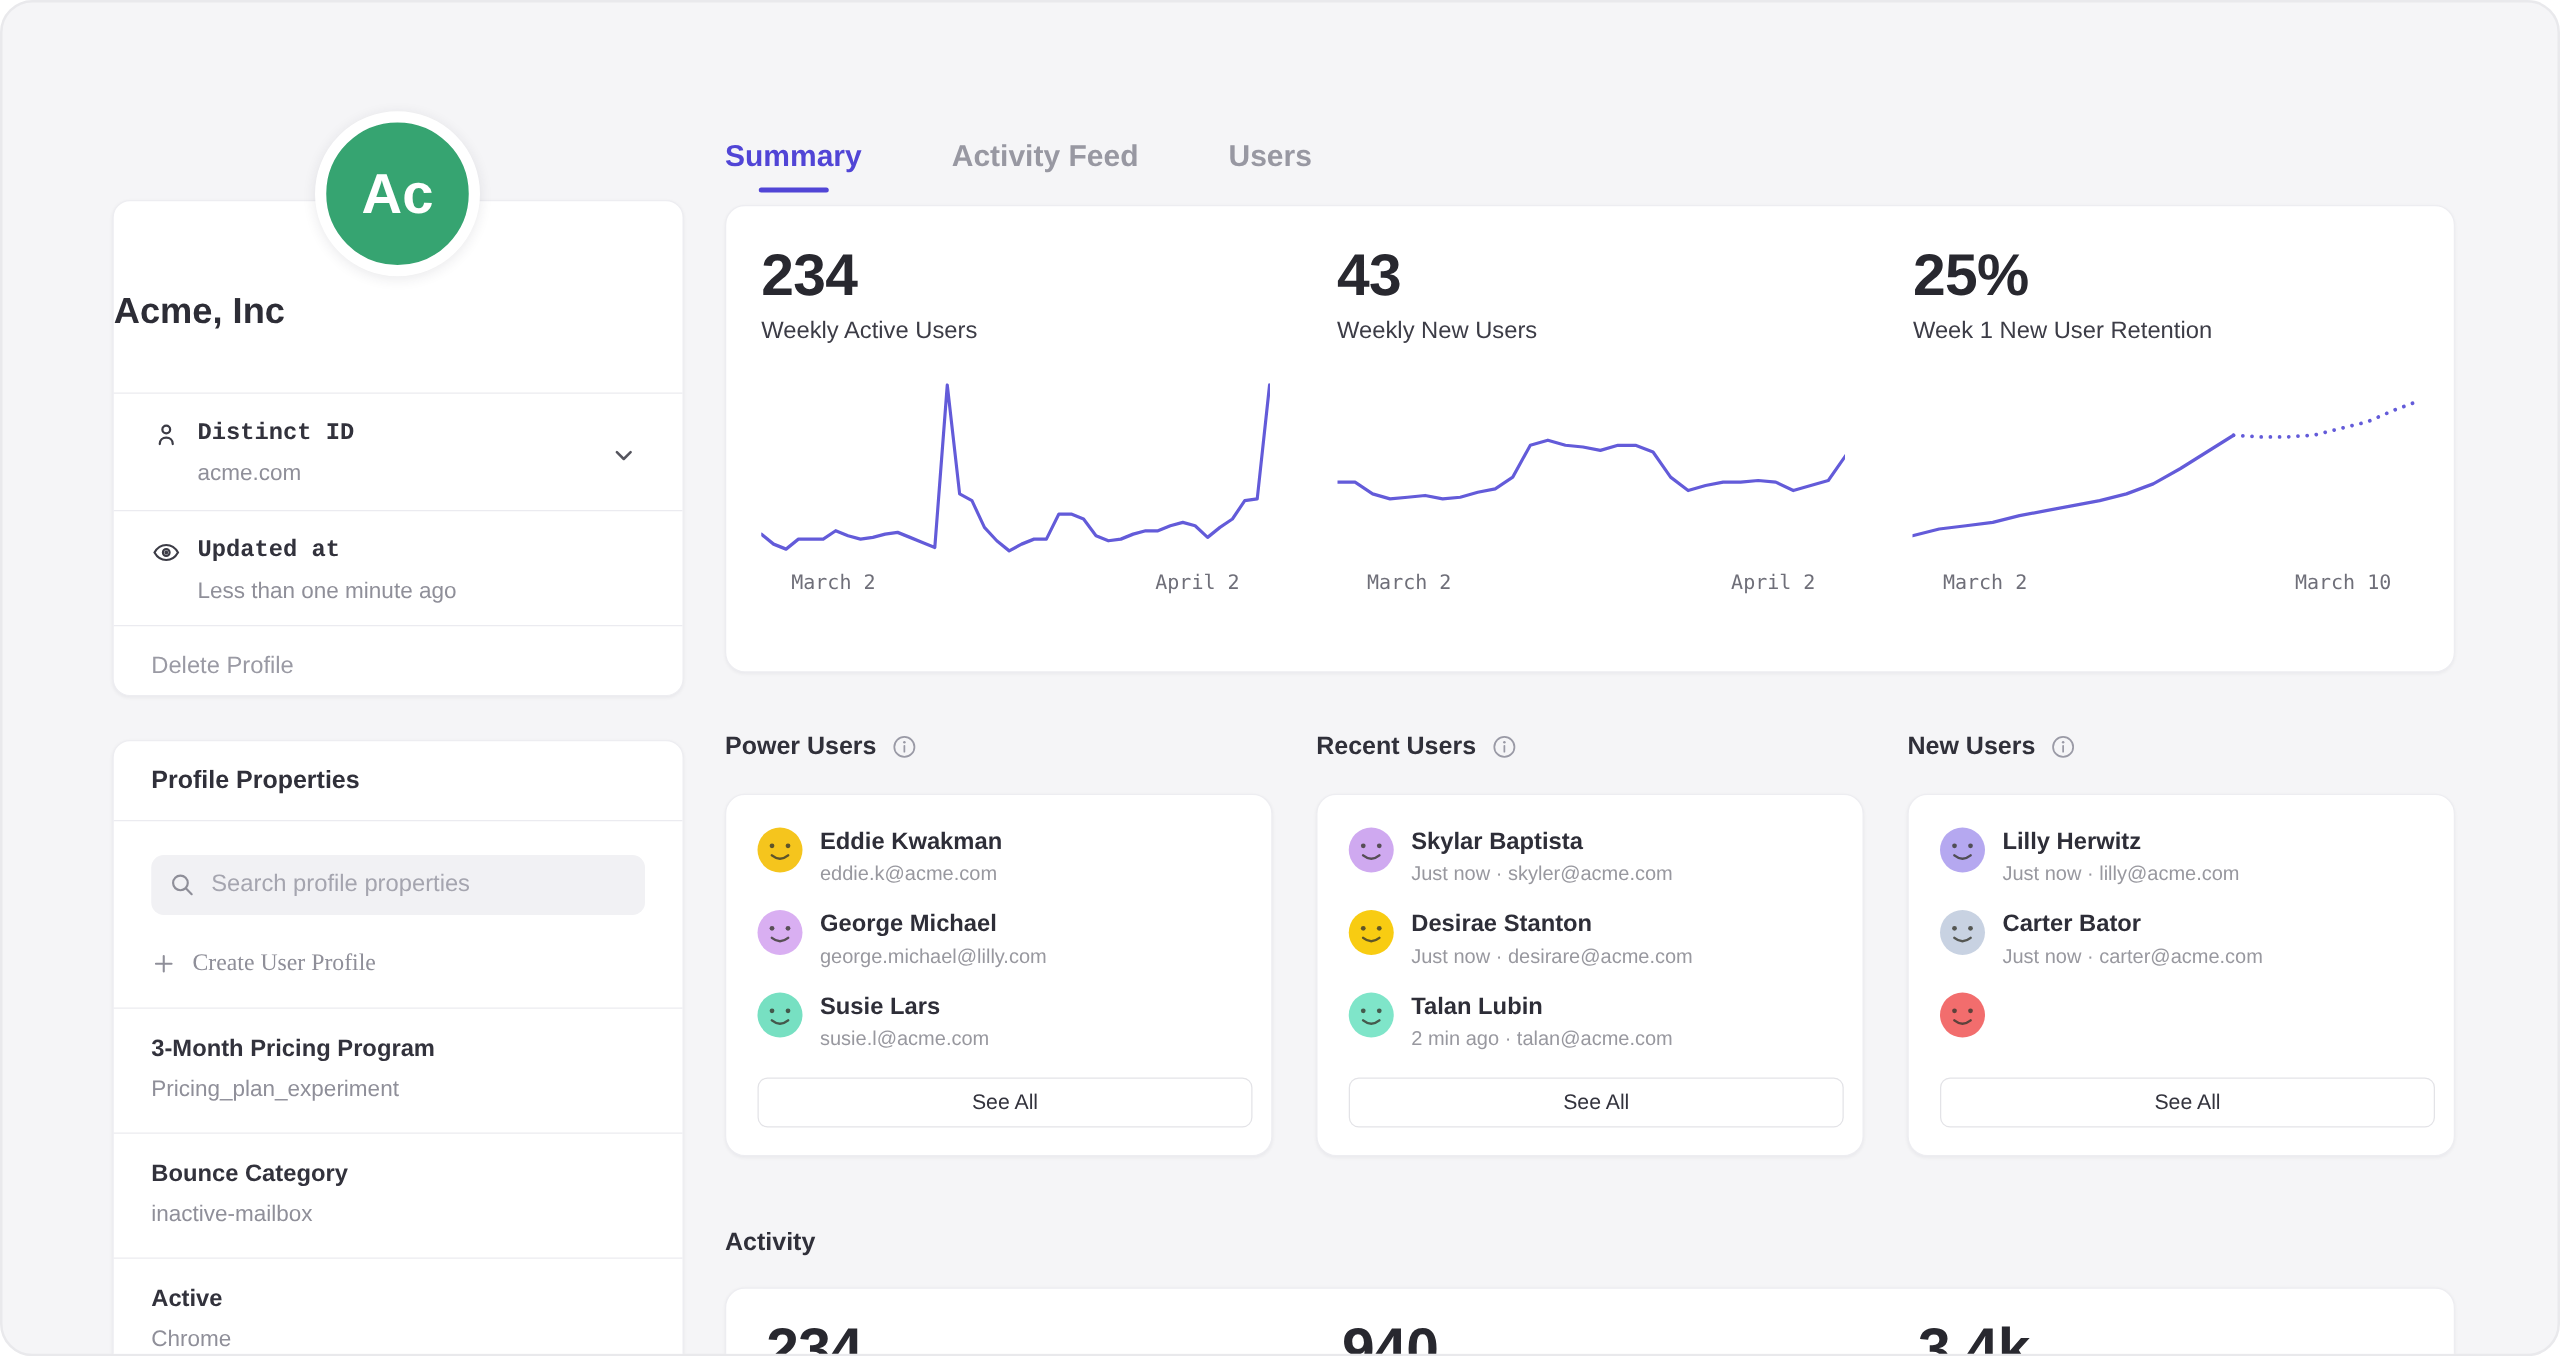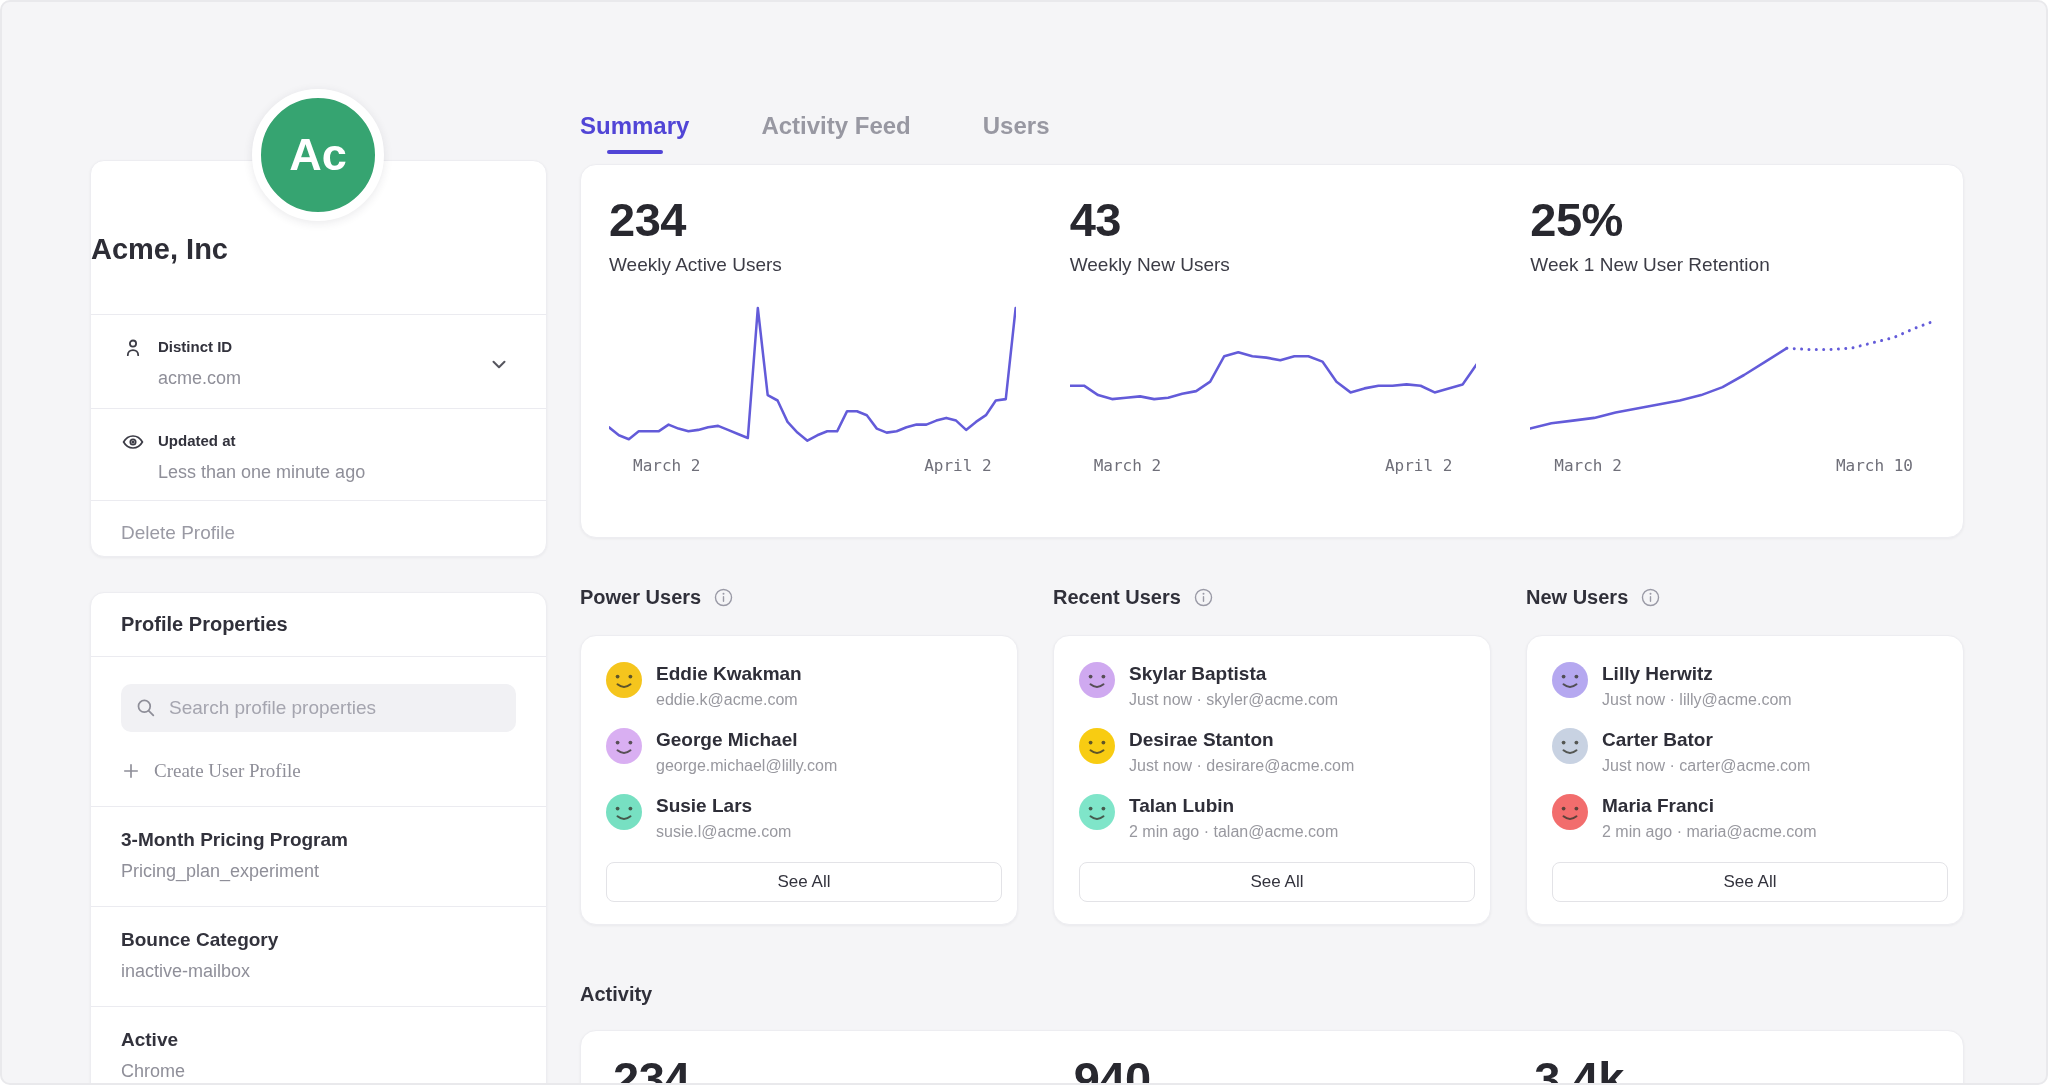--- a/index.html
+++ b/index.html
@@ -1,26 +1,26 @@
 <!DOCTYPE html>
 <html style="--accent: #5145D6; --green: #36A471;"><head>
 <meta charset="utf-8">
 <style>
   html,body{margin:0;padding:0;background:#ffffff;font-family:"Liberation Sans",sans-serif;-webkit-font-smoothing:antialiased;}
   *{box-sizing:border-box;}
-  .frame{position:relative;width:2048px;height:1085px;background:#f5f5f7;border:2px solid #e9e9ec;border-radius:10px;overflow:hidden;}
+  .frame{position:relative;width:2048px;height:1085px;background:#f5f5f7;border:2px solid #e9e9ec;border-radius:26px;overflow:hidden;}
   .card{position:absolute;background:#fff;border:1px solid #ededf1;border-radius:14px;box-shadow:0 1px 3px rgba(25,25,45,.05);}
   .divider{height:1px;background:#ebebf0;width:100%;}
 
   
   .avatar{position:absolute;left:250px;top:87px;width:132px;height:132px;border-radius:50%;background:var(--green);border:9px solid #fff;display:flex;align-items:center;justify-content:center;color:#fff;font-size:45px;font-weight:700;z-index:3;box-shadow:0 2px 10px rgba(40,40,60,.10);}
   .profile-card{left:88px;top:158px;width:457px;height:397px;}
   .company-name{margin:0;padding-top:72px;text-align:left;font-size:29px;font-weight:700;color:#2d2d36;height:153px;}
   .prow{position:relative;padding:19px 60px 0 67px;}
-  .prow .rlabel{font-size:15px;font-weight:700;color:#32323c;line-height:25px;}
+  .prow .rlabel{font-size:19px;font-weight:700;color:#32323c;line-height:25px;font-family:Liberation Mono, monospace;}
   .prow .rvalue{font-size:18px;color:#8f8f99;margin-top:7px;line-height:24px;}
   .prow.h1{height:93px;}
   .prow.h2{height:91px;}
   .row-icon{position:absolute;left:30px;top:21px;width:24px;height:24px;color:#3c3c46;}
   .chev{position:absolute;right:36px;top:38px;width:22px;height:22px;color:#55555e;}
   .delete-row{padding:21px 30px;font-size:19px;color:#9a9aa4;cursor:pointer;}
 
   .props-card{left:88px;top:590px;width:457px;height:530px;}
   .props-title{margin:0;padding:20px 30px;font-size:20px;font-weight:700;color:#30303a;}
   .search{margin:27px 30px 0;height:48px;background:#f1f1f4;border-radius:10px;display:flex;align-items:center;padding:0 14px;gap:10px;}
@@ -341,24 +341,20 @@
       </div>
     </div>
     <div class="user-row">
       <div class="uavatar" style="background:#F26D6D">
               <svg viewBox="0 0 36 36">
   <circle cx="11.6" cy="14.6" r="1.9" fill="#37372e" opacity=".8"></circle>
   <circle cx="24.4" cy="14.6" r="1.9" fill="#37372e" opacity=".8"></circle>
   <path d="M11.5 22.3 Q18 27.6 24.5 22.3" fill="none" stroke="#37372e" stroke-width="2" stroke-linecap="round" opacity=".8"></path>
               </svg>
             </div>
-      <div>
-        <div class="uname">Maria Franci</div>
-        <div class="umeta">2 min ago · maria@acme.com</div>
-      </div>
     </div>
       <div class="see-all">See All</div>
     </div>
       </div>
     </div>
 
   <h2 class="activity-title">Activity</h2>
   <section class="card activity-card">
     <div id="activity-grid">
         <div class="a-stat">234</div>

